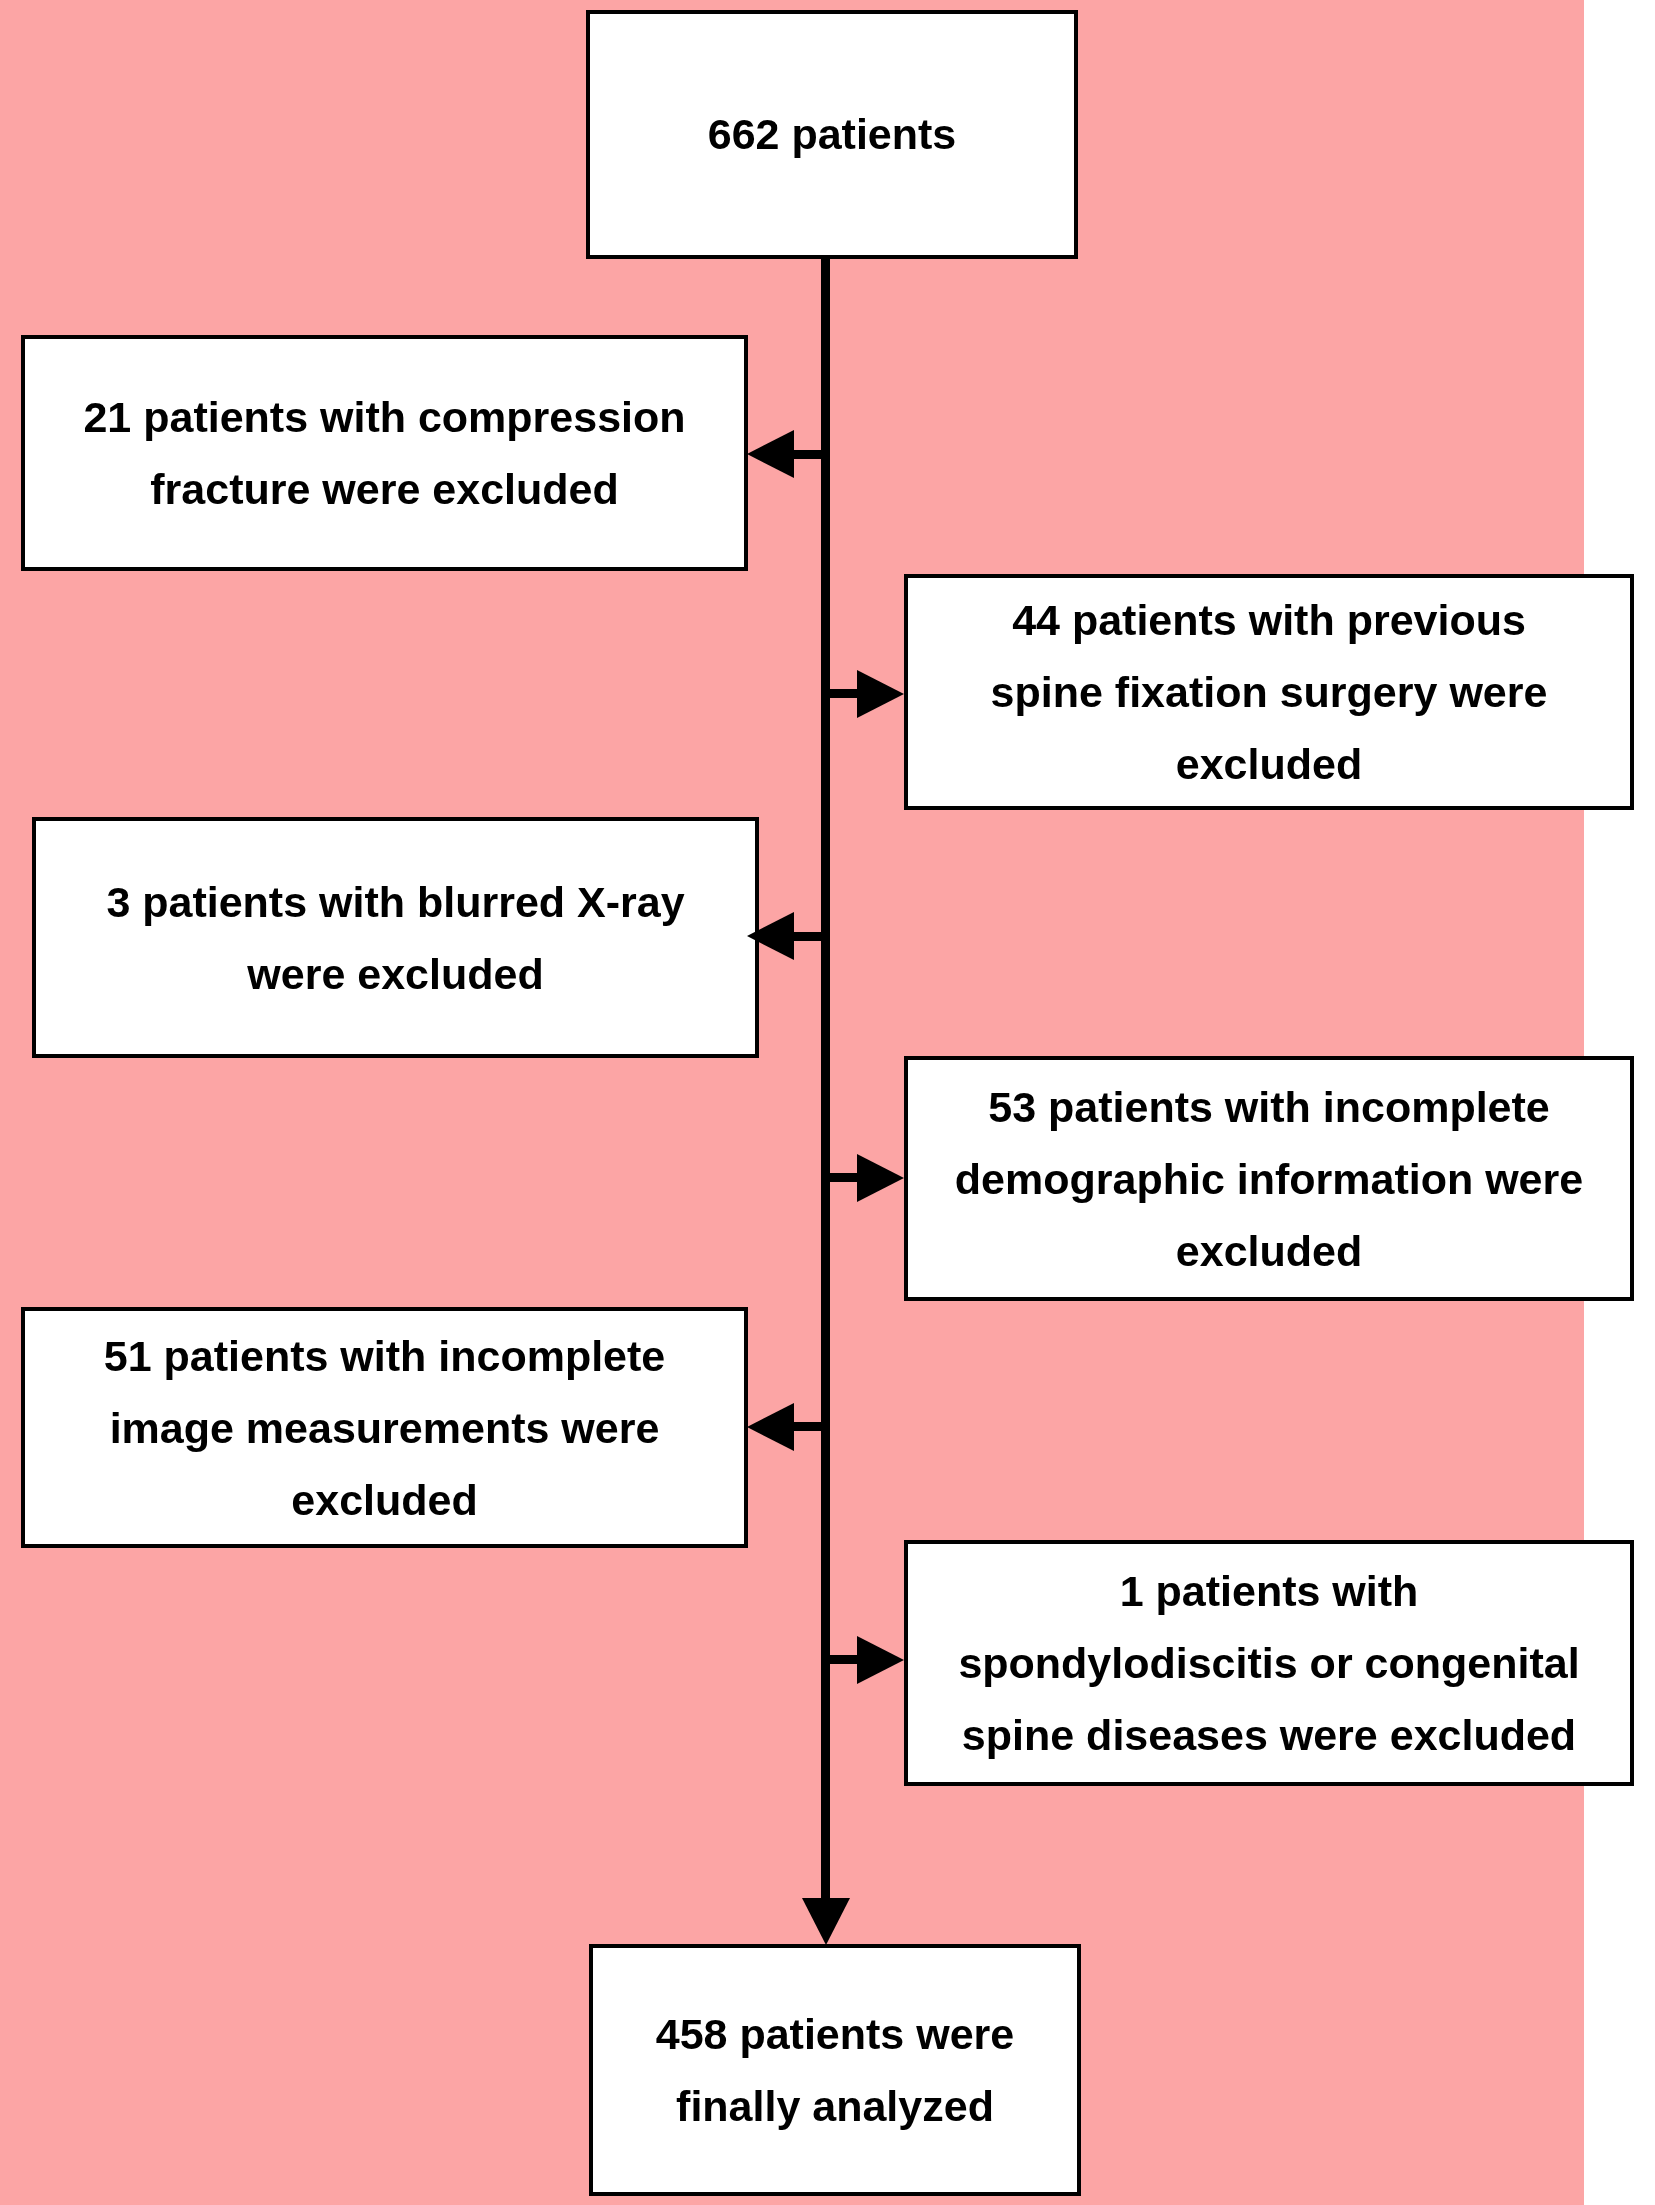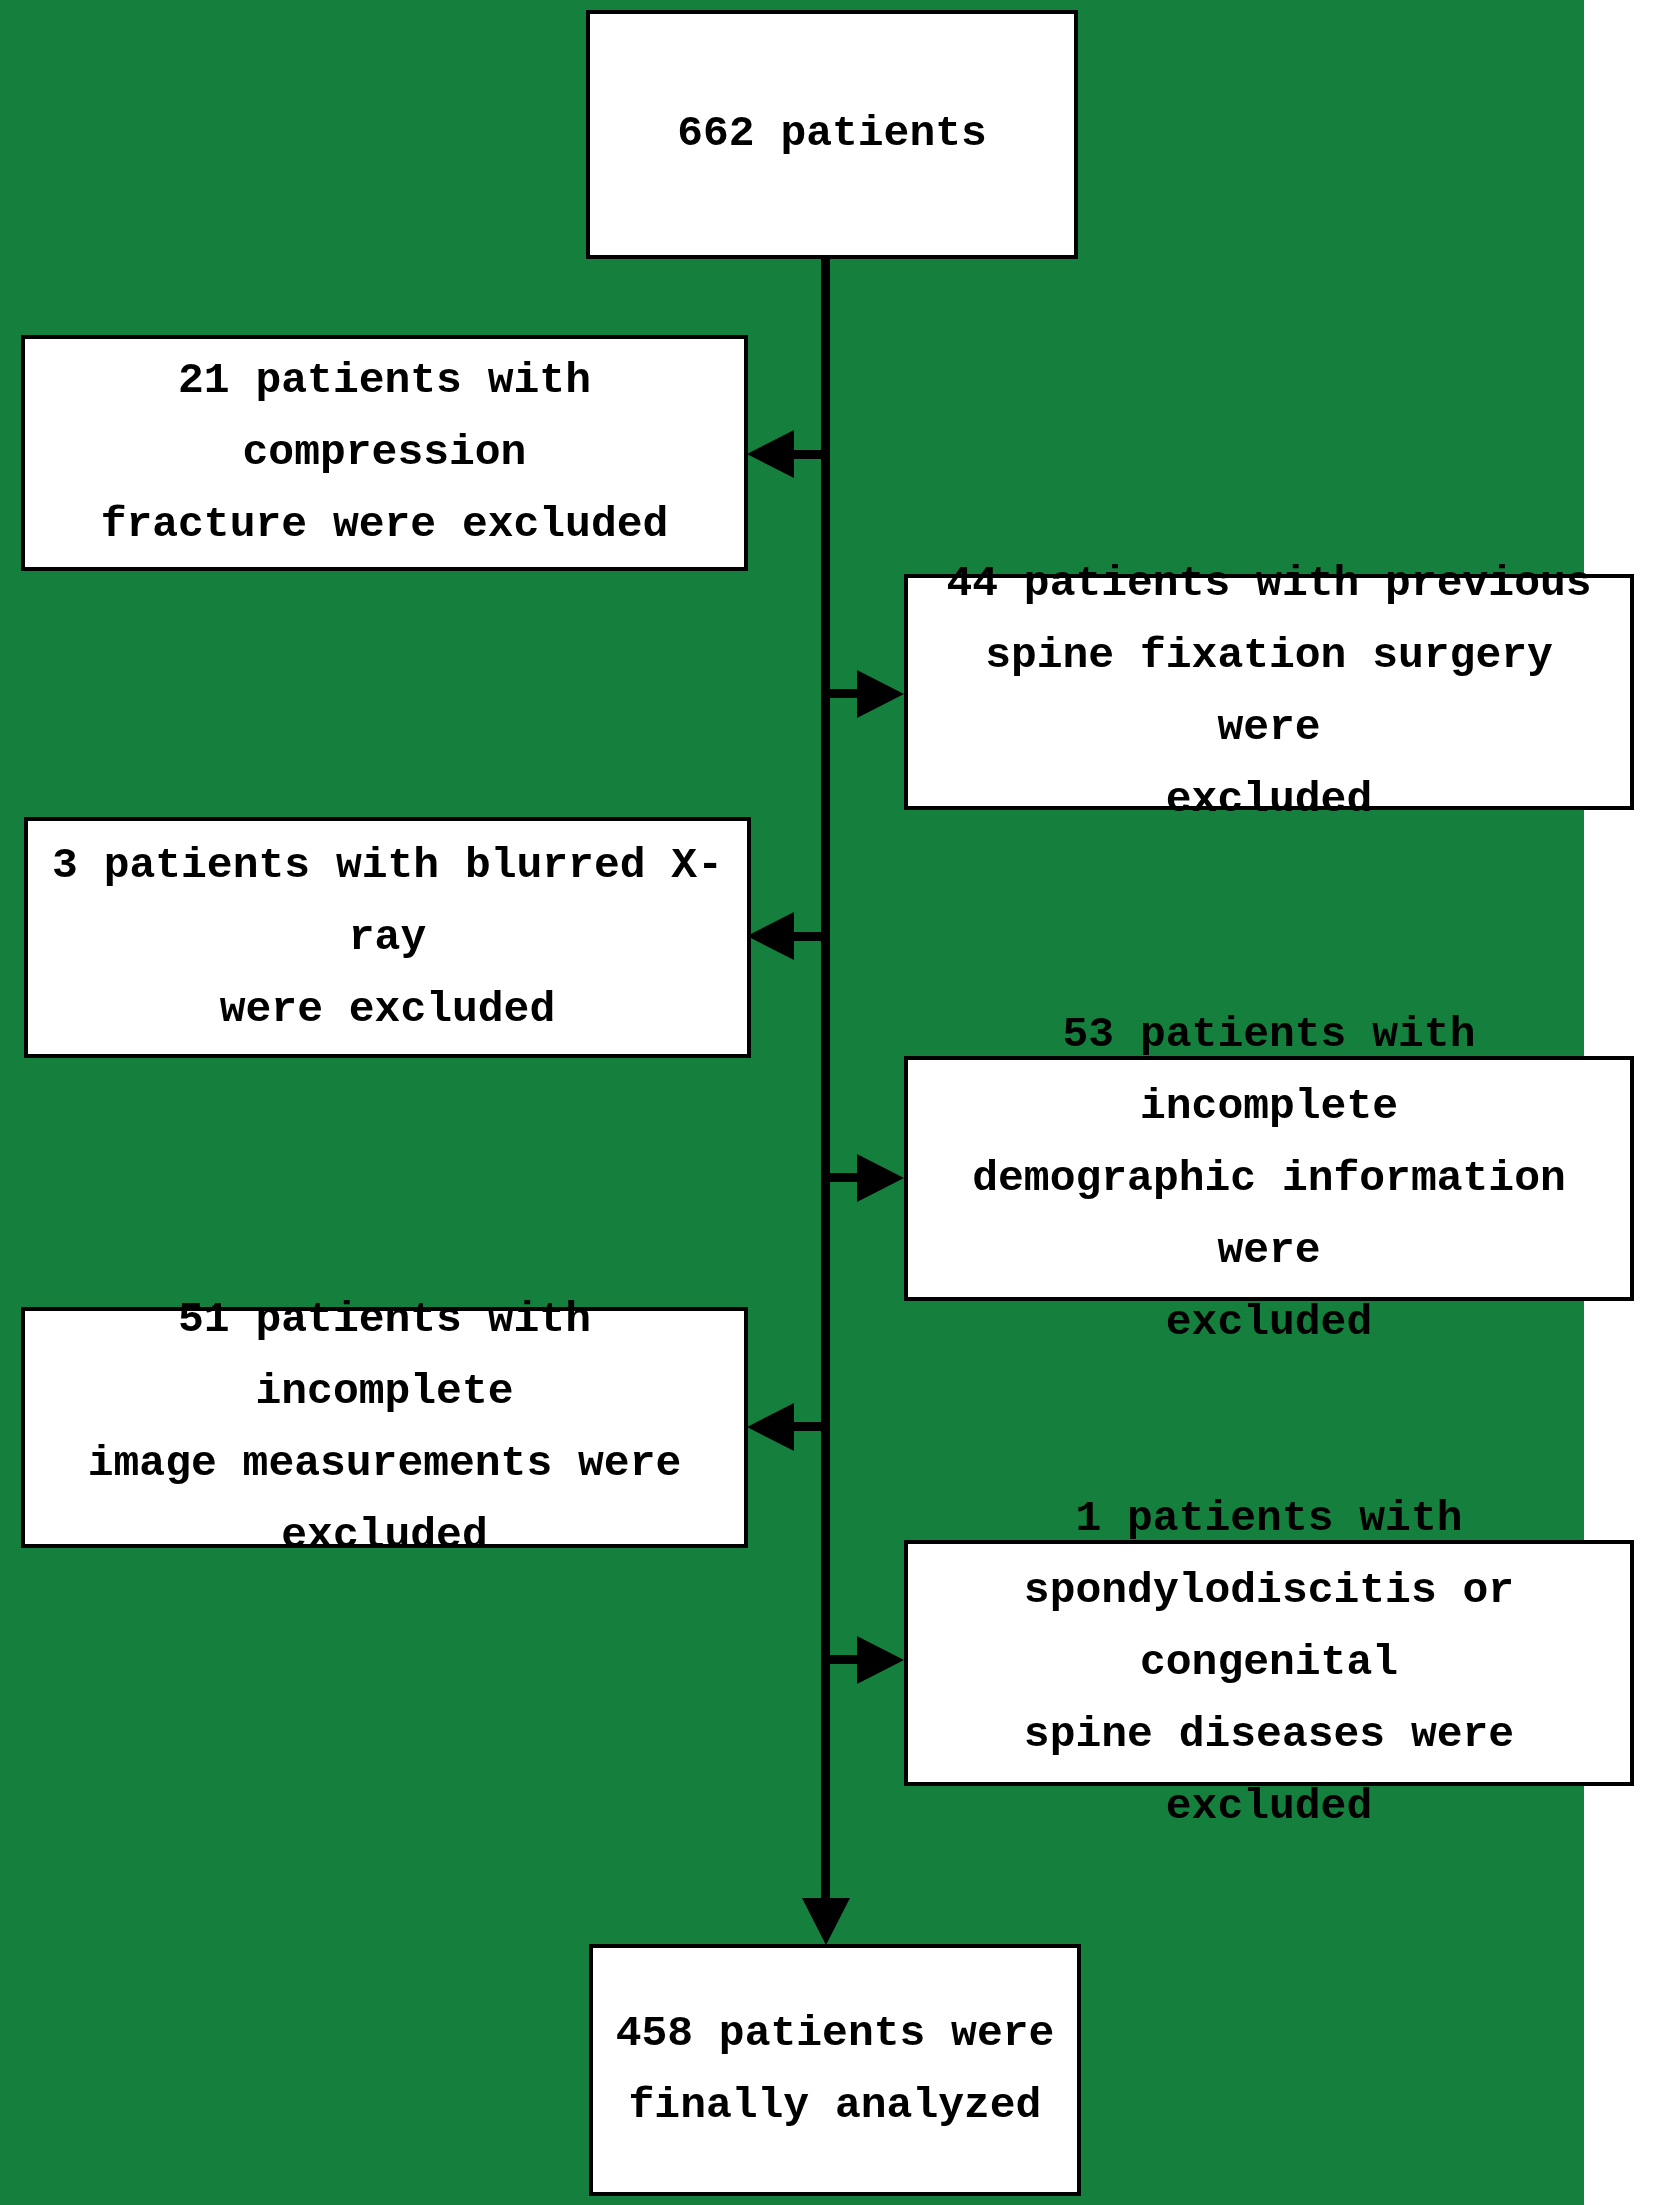--- a/index.html
+++ b/index.html
@@ -4,22 +4,22 @@
 <style>
   html, body {
     margin: 0;
     padding: 0;
     background: #ffffff;
   }
   .canvas {
     position: relative;
     width: 1584px;
     height: 2205px;
-    background: #15803d;
-    font-family: Liberation Mono, monospace;
+    background: #fca5a5;
+    font-family: Liberation Sans, sans-serif;
   }
   .box {
     position: absolute;
     box-sizing: border-box;
     border: 4.5px solid #000000;
     background: #ffffff;
     display: flex;
     align-items: center;
     justify-content: center;
     text-align: center;
@@ -29,21 +29,21 @@
     font-weight: bold;
     font-size: 43px;
     line-height: 72px;
     white-space: pre-line;
     padding: 0 13px;
   }
   
   .box-start { left: 586px;  top: 9.7px;   width: 492px;  height: 249px; }
   .box-l1    { left: 21px;   top: 335px;  width: 727px; height: 236px; }
   .box-r1    { left: 904px; top: 574px;  width: 730px; height: 236px; }
-  .box-l2    { left: 24px;   top: 817px; width: 727px; height: 241px; }
+  .box-l2    { left: 32px;   top: 817px; width: 727px; height: 241px; }
   .box-r2    { left: 904px; top: 1056px; width: 730px; height: 245px; }
   .box-l3    { left: 21px;   top: 1307px; width: 727px; height: 241px; }
   .box-r3    { left: 904px; top: 1540px; width: 730px; height: 246px; }
   .box-end   { left: 589px;  top: 1944px; width: 492px;  height: 252px; }
 
   
   .line {
     position: absolute;
     background: #000000;
   }

